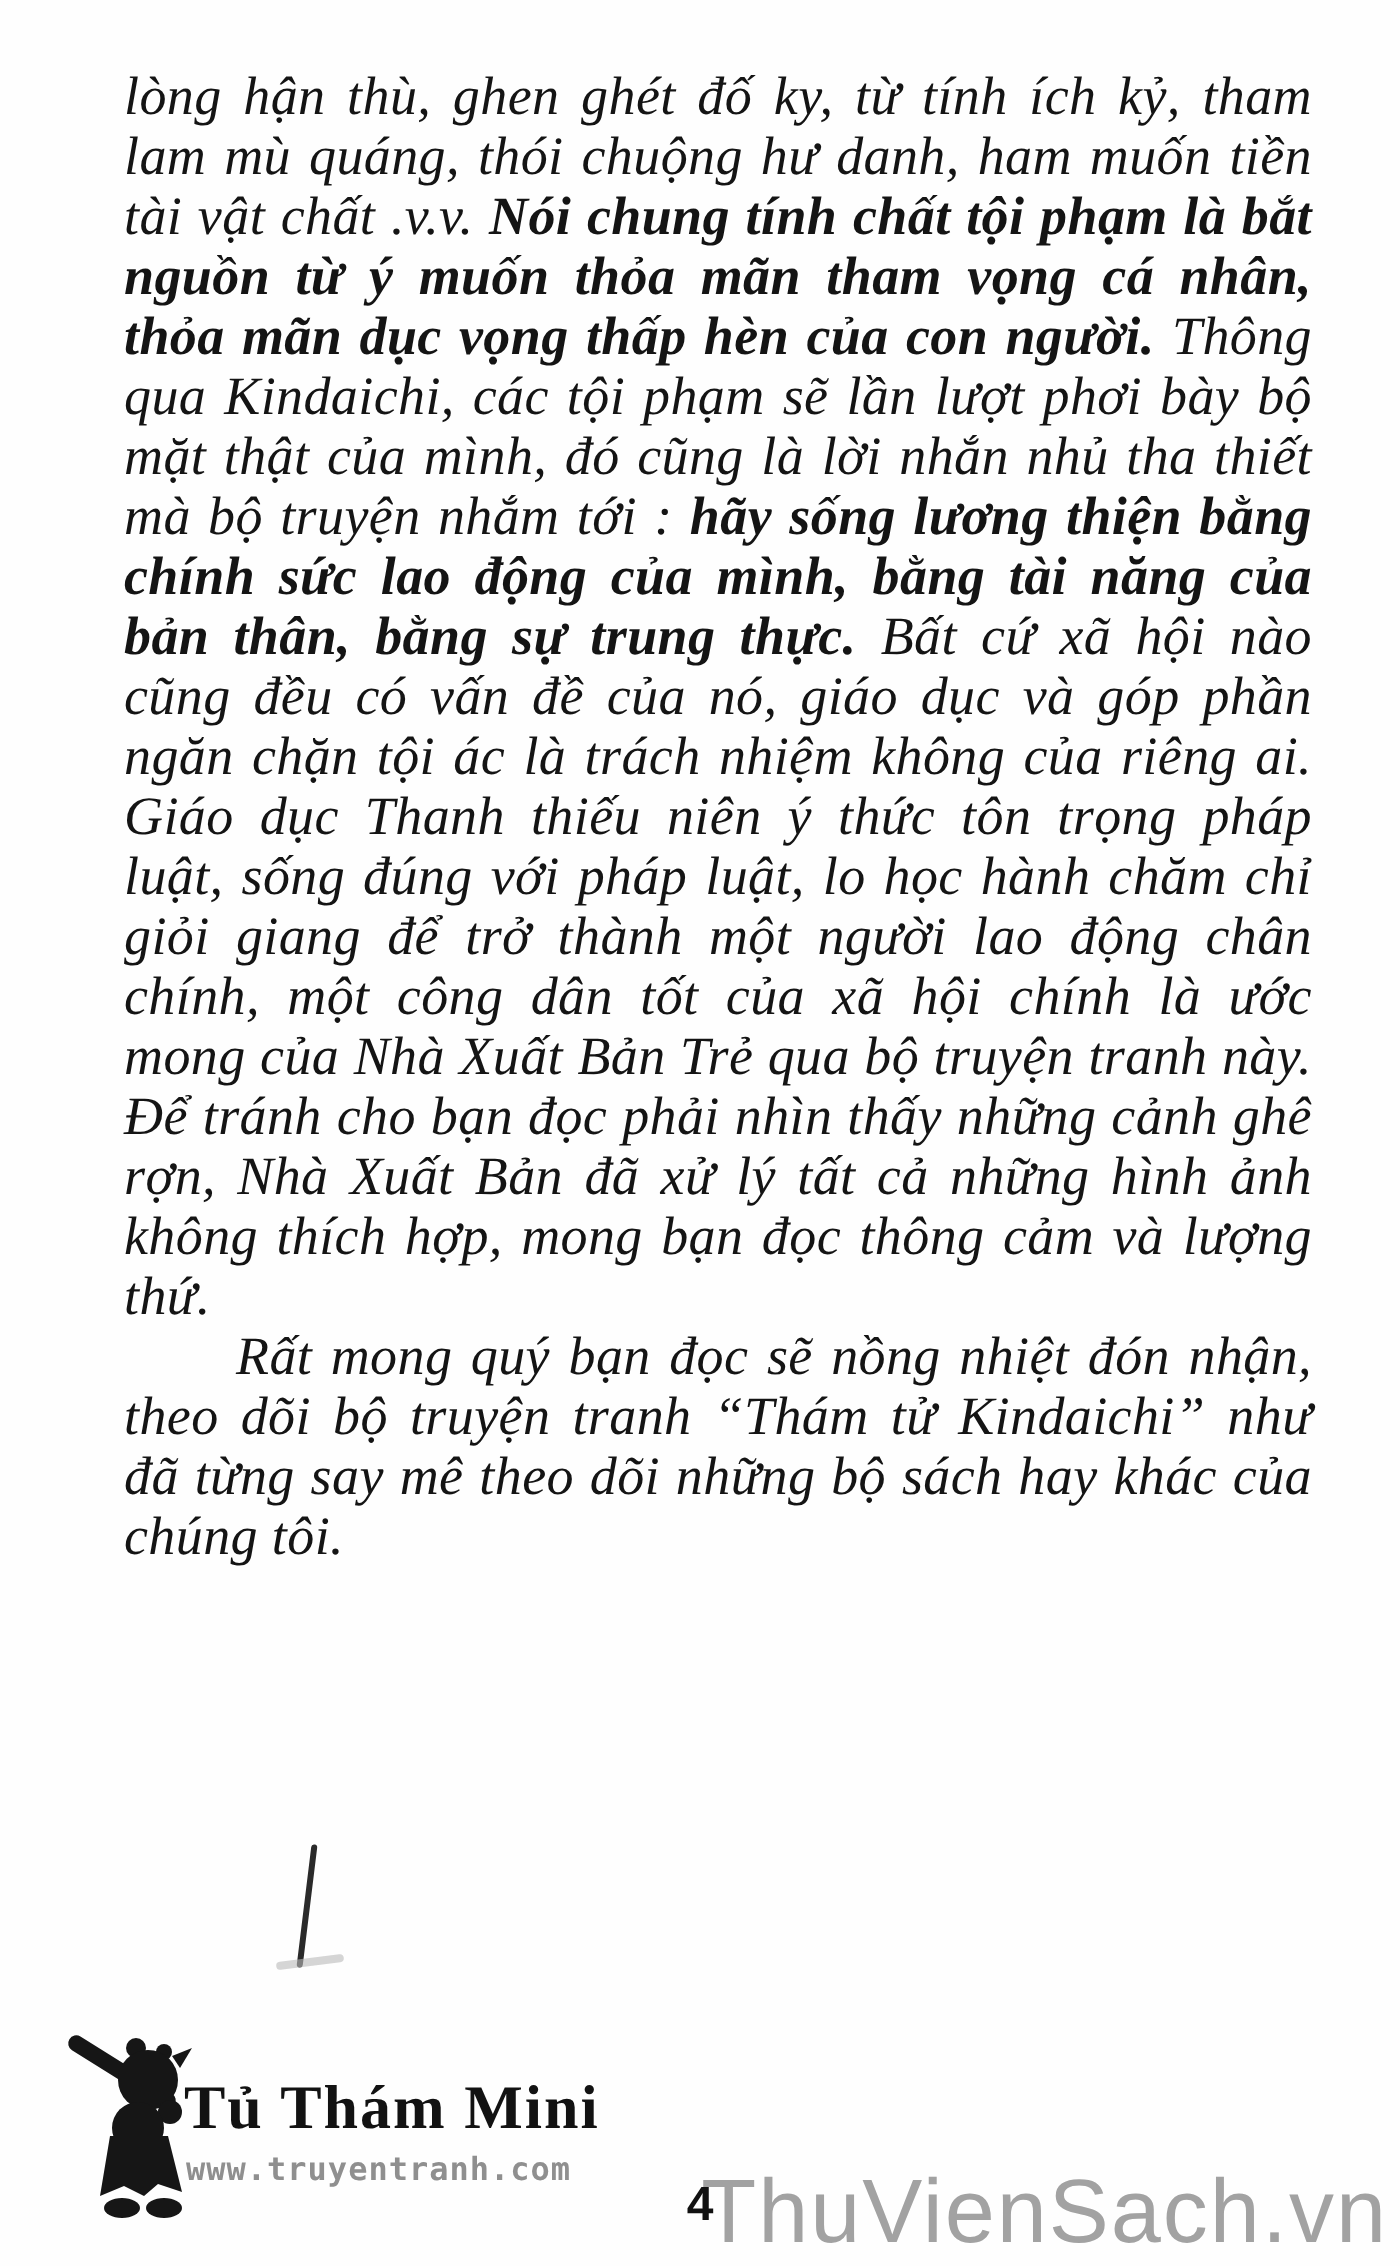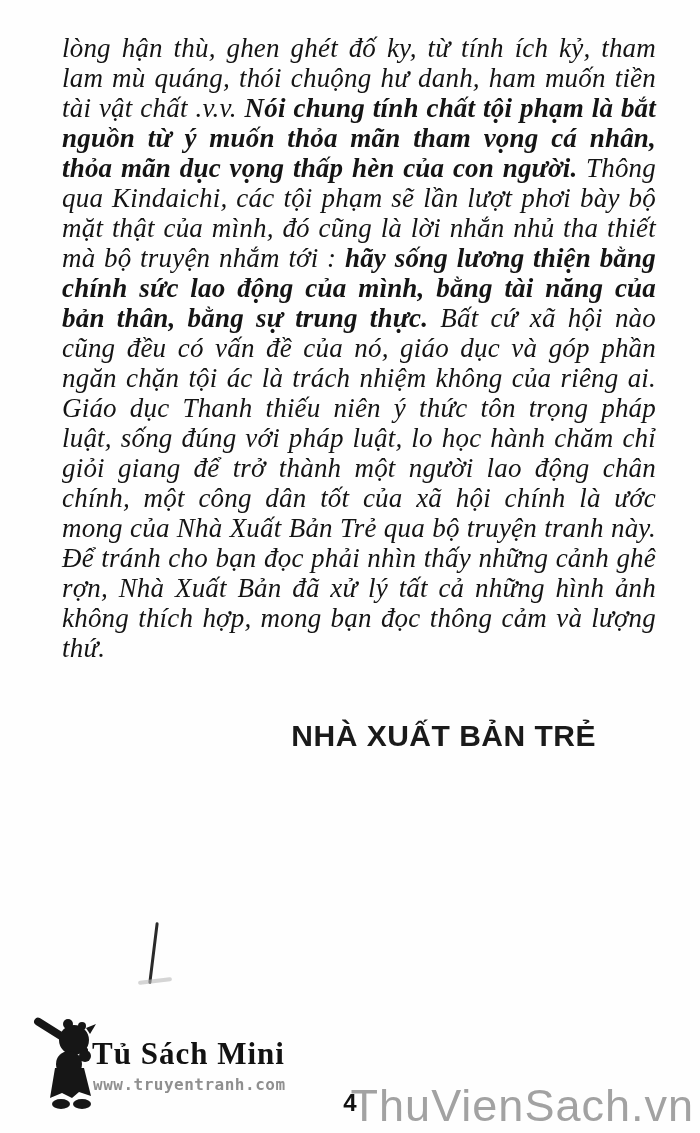--- a/index.html
+++ b/index.html
@@ -101,21 +101,21 @@
 </style>
 </head>
 <body>
 
 <div class="page">
 
   <main class="content">
     <p class="para">
       <span>lòng hận thù, ghen ghét đố ky, từ tính ích kỷ, tham lam mù quáng, thói chuộng hư danh, ham muốn tiền tài vật chất .v.v. </span><b>Nói chung tính chất tội phạm là bắt nguồn từ ý muốn thỏa mãn tham vọng cá nhân, thỏa mãn dục vọng thấp hèn của con người.</b><span> Thông qua Kindaichi, các tội phạm sẽ lần lượt phơi bày bộ mặt thật của mình, đó cũng là lời nhắn nhủ tha thiết mà bộ truyện nhắm tới : </span><b>hãy sống lương thiện bằng chính sức lao động của mình, bằng tài năng của bản thân, bằng sự trung thực.</b><span> Bất cứ xã hội nào cũng đều có vấn đề của nó, giáo dục và góp phần ngăn chặn tội ác là trách nhiệm không của riêng ai. Giáo dục Thanh thiếu niên ý thức tôn trọng pháp luật, sống đúng với pháp luật, lo học hành chăm chỉ giỏi giang để trở thành một người lao động chân chính, một công dân tốt của xã hội chính là ước mong của Nhà Xuất Bản Trẻ qua bộ truyện tranh này. Để tránh cho bạn đọc phải nhìn thấy những cảnh ghê rợn, Nhà Xuất Bản đã xử lý tất cả những hình ảnh không thích hợp, mong bạn đọc thông cảm và lượng thứ.</span>
     </p>
-    <div class="signature">NHÀ XUẤT BẢN TRẺ</div>
+    <p class="para indent">Rất mong quý bạn đọc sẽ nồng nhiệt đón nhận, theo dõi bộ truyện tranh “Thám tử Kindaichi” như đã từng say mê theo dõi những bộ sách hay khác của chúng tôi.</p>
   </main>
 
   <div class="scratch"></div>
   <div class="smudge"></div>
 
   <footer>
     <svg class="mascot" viewBox="0 0 82 102" xmlns="http://www.w3.org/2000/svg" aria-hidden="true">
       <g fill="#161616" stroke="none">
 
         <rect x="6" y="20" width="62" height="8" rx="4" transform="rotate(32 37 24)"></rect>
@@ -129,19 +129,19 @@
         <circle cx="61" cy="44" r="6"></circle>
 
         <ellipse cx="45" cy="52" rx="13" ry="13"></ellipse>
 
         <path d="M31 56 L60 56 L67 84 L55 80 L48 86 L38 81 L26 86 Z"></path>
 
         <ellipse cx="37" cy="92" rx="9" ry="5"></ellipse>
         <ellipse cx="58" cy="92" rx="9" ry="5"></ellipse>
       </g>
     </svg>
-    <div class="logo-title">Tủ Sách Mini</div>
+    <div class="logo-title">Tủ Thám Mini</div>
     <div class="logo-url">www.truyentranh.com</div>
     <div class="page-num">4</div>
     <div class="watermark">ThuVienSach.vn</div>
   </footer>
 
 </div>
 
 </body></html>

